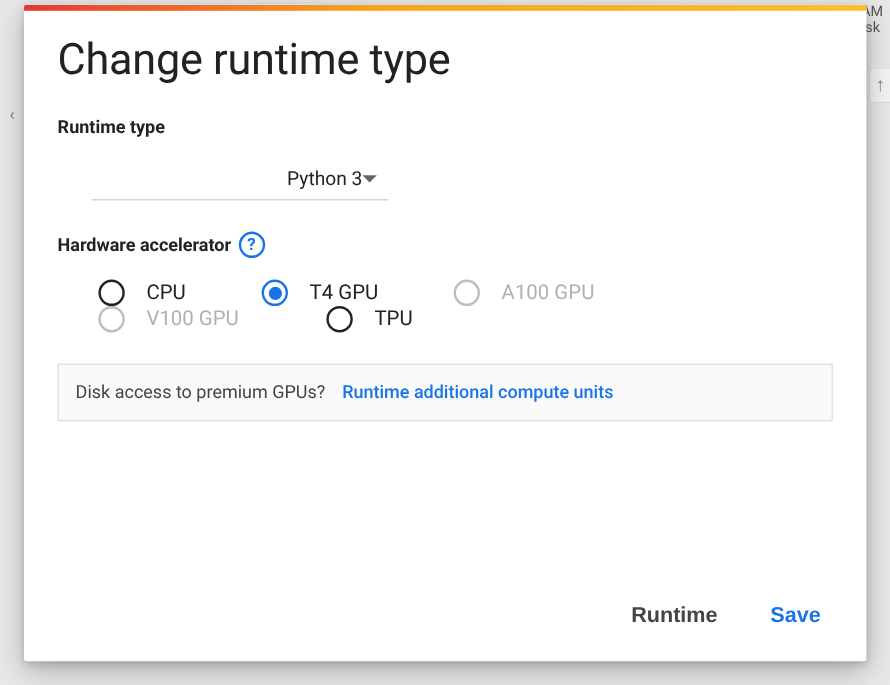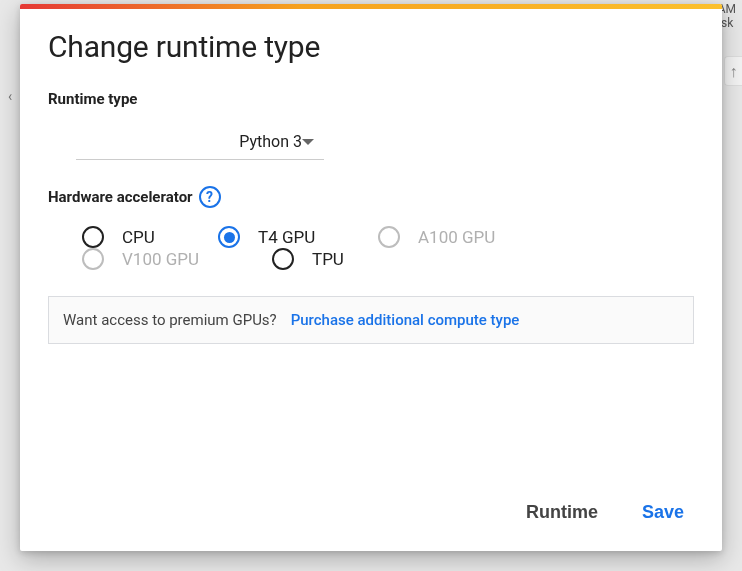--- a/index.html
+++ b/index.html
@@ -63,21 +63,21 @@
     .gradient-bar {
       height: 5px;
       background: linear-gradient(90deg, #e53935 0%, #f6a21e 40%, #fbc02d 100%);
     }
     .dialog-body {
       flex: 1;
       padding: 20px 28px 10px 28px;
       overflow: auto;
     }
     .dialog-title {
-      font-size: 30px;
+      font-size: 36px;
       font-weight: 400;
       color: #222;
       margin-bottom: 26px;
       letter-spacing: -0.2px;
     }
     .section-label {
       font-size: 15px;
       font-weight: 700;
       color: #222;
       margin-bottom: 6px;
@@ -262,22 +262,22 @@
           <span class="radio-label">V100 GPU</span>
         </label>
         <label class="radio-item">
           <span class="radio-btn"></span>
           <span class="radio-label">TPU</span>
         </label>
       </div>
     </div>
 
     <div class="promo-box">
-      <span>Want access to premium GPUs?</span>
-      <span class="promo-link">Purchase additional compute type</span>
+      <span>Disk access to premium GPUs?</span>
+      <span class="promo-link">Runtime additional compute units</span>
     </div>
 
   </div>
 
   <div class="dialog-footer">
     <button class="dlg-btn">Runtime</button>
     <button class="dlg-btn primary">Save</button>
   </div>
 </div>
 

